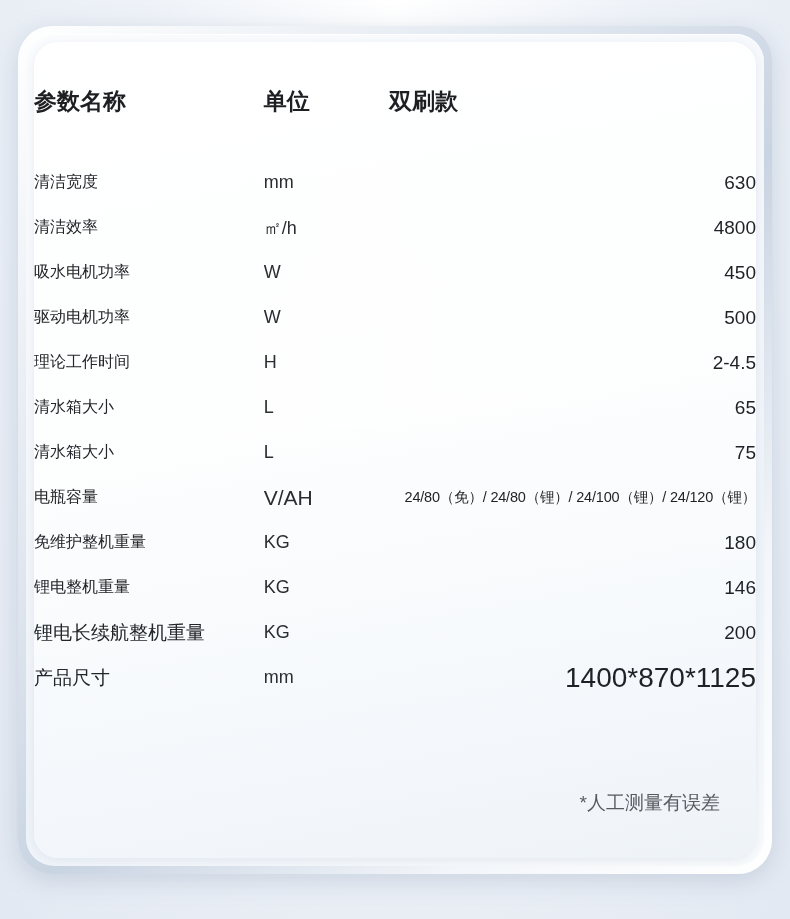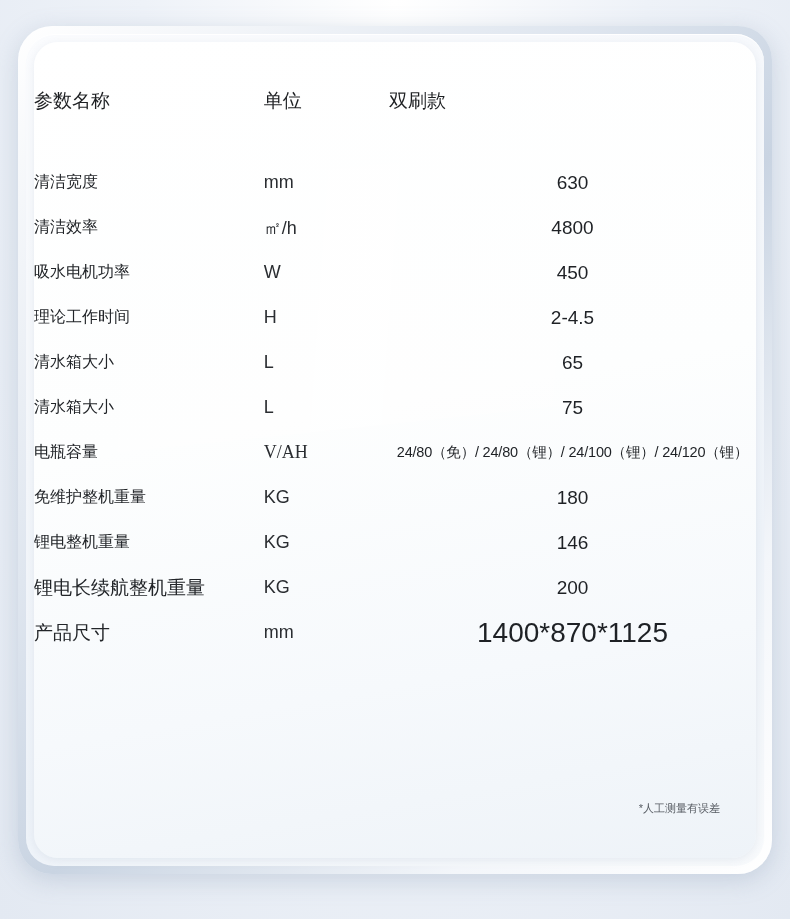--- a/index.html
+++ b/index.html
@@ -78,26 +78,26 @@
     width: 722px;
     border-collapse: collapse;
   }
   #spec-table td, #spec-table th {
     padding: 0;
     vertical-align: middle;
   }
 
   .col-name  { width: 220px; padding-left: 62px; }
   .col-unit  { width: 120px; }
-  .col-value { width: 320px; text-align: center; }
+  .col-value { width: 320px; text-align: right; }
 
   thead tr { height: 118px; }
   thead th {
-    font-size: 19px;
-    font-weight: normal;
+    font-size: 23px;
+    font-weight: bold;
     color: #1d1f22;
     text-align: left;
     vertical-align: bottom;
     padding-bottom: 6px;
   }
   thead th.col-value { text-align: left; }
 
   tbody tr { height: 45px; }
   tbody td {
     font-size: 16px;
@@ -106,32 +106,32 @@
   }
   tbody td.col-unit { font-size: 18px; color: #2a2d31; }
   tbody td.col-value { font-size: 19px; color: #1e2125; }
 
   
   tr[data-row-key="battery"] td.col-value {
     font-size: 14.5px;
     white-space: nowrap;
     letter-spacing: -0.2px;
   }
-  tr[data-row-key="battery"] td.col-unit { font-size: 18px; font-family: Liberation Serif, serif; }
+  tr[data-row-key="battery"] td.col-unit { font-size: 21px; }
 
   
   tr[data-row-key="size"] td.col-value { font-size: 28px; }
   tr[data-row-key="size"] td.col-name,
   tr[data-row-key="weight-long"] td.col-name { font-size: 19px; }
 
   #footnote {
     position: absolute;
     right: 36px;
     bottom: 42px;
-    font-size: 11px;
+    font-size: 19px;
     color: #565b62;
   }
 </style>
 </head>
 <body>
 
 <div id="page">
   <div id="glass-frame"></div>
   <div id="glass-frame-inner"></div>
 
@@ -155,20 +155,25 @@
           <tr data-row-key="clean-eff">
             <td class="col-name">清洁效率</td>
             <td class="col-unit">㎡/h</td>
             <td class="col-value">4800</td>
           </tr>
           <tr data-row-key="vacuum-motor">
             <td class="col-name">吸水电机功率</td>
             <td class="col-unit">W</td>
             <td class="col-value">450</td>
           </tr>
+          <tr data-row-key="drive-motor">
+            <td class="col-name">驱动电机功率</td>
+            <td class="col-unit">W</td>
+            <td class="col-value">500</td>
+          </tr>
           <tr data-row-key="runtime">
             <td class="col-name">理论工作时间</td>
             <td class="col-unit">H</td>
             <td class="col-value">2-4.5</td>
           </tr>
           <tr data-row-key="clean-tank">
             <td class="col-name">清水箱大小</td>
             <td class="col-unit">L</td>
             <td class="col-value">65</td>
           </tr>

